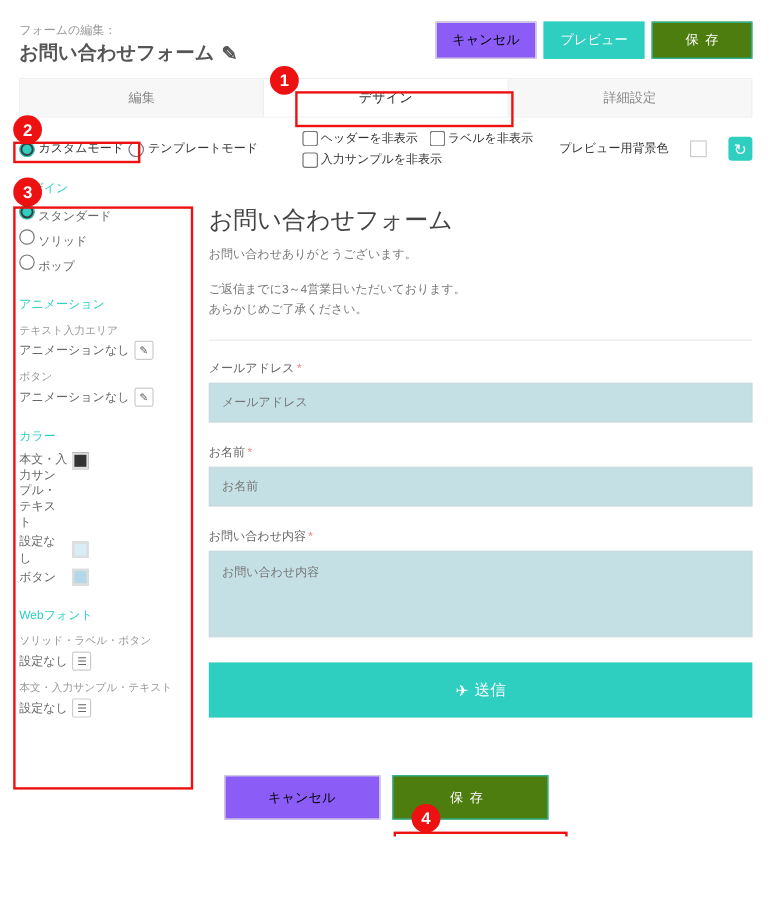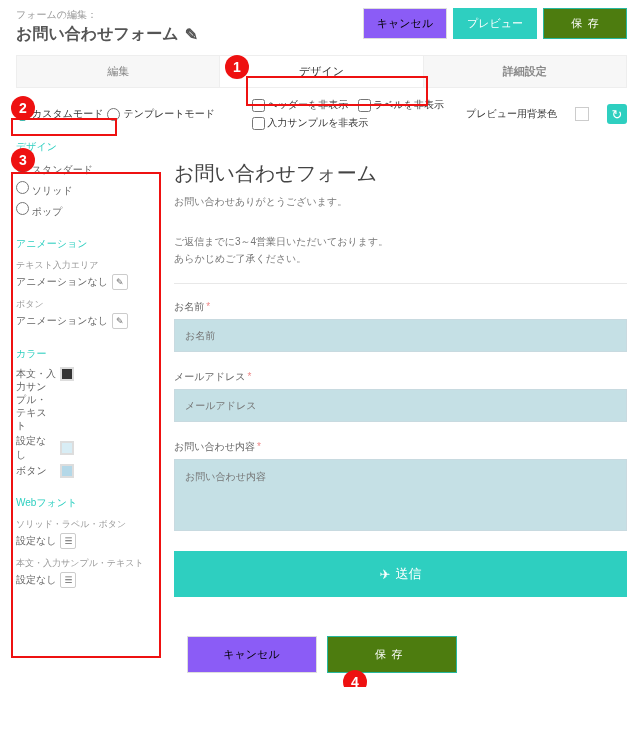--- a/index.html
+++ b/index.html
@@ -1,27 +1,27 @@
 <!DOCTYPE html>
 <html><head>
 <meta charset="utf-8">
 <style>
 * { box-sizing: border-box; margin: 0; padding: 0; }
 body { font-family: "Hiragino Kaku Gothic ProN", "Meiryo", sans-serif; background: #fff; width: 643px; font-size: 11px; color: #333; }
-.header { padding: 8px 16px 10px; display: flex; justify-content: space-between; align-items: flex-start; }
+.header { padding: 18px 16px 10px; display: flex; justify-content: space-between; align-items: flex-start; }
 .header-left .subtitle { color: #999; font-size: 10px; }
 .header-left .title { color: #555; font-size: 16px; font-weight: bold; margin-top: 2px; display: flex; align-items: center; gap: 6px; }
 .header-right { display: flex; gap: 6px; }
 .btn { padding: 7px 0; font-size: 11px; border: 1px solid #ddd; background: #8b5cf6; cursor: pointer; min-width: 84px; text-align: center; }
 .btn-preview { background: #2ecfc0; color: #fff; border-color: #2ecfc0; }
 .btn-save { background: #4d7c0f; color: #fff; border-color: #27b89f; letter-spacing: 0.5em; padding-left: 0.5em; }
 
 .tabs { display: flex; border: 1px solid #eee; margin: 0 16px; }
 .tab { flex: 1; text-align: center; padding: 8px 0; font-size: 11px; background: #f7f7f7; color: #888; border-right: 1px solid #eee; cursor: pointer; }
-.tab:last-child { border-right: none; font-weight: bold; }
+.tab:last-child { border-right: none; }
 .tab.active { background: #fff; color: #333; }
 
 .options-row { display: flex; align-items: center; padding: 10px 16px; font-size: 10px; gap: 12px; flex-wrap: wrap; }
 .radio-group { display: flex; gap: 4px; align-items: center; }
 .radio-group label { display: flex; align-items: center; gap: 3px; cursor: pointer; }
 .check-group { display: flex; gap: 10px; margin-left: auto; flex-wrap: wrap; }
 .check-group label { display: flex; align-items: center; gap: 2px; cursor: pointer; }
 .bgcolor { display: flex; align-items: center; gap: 18px; margin-left: 10px; }
 .swatch { width: 14px; height: 14px; border: 1px solid #ccc; background: #fff; display: inline-block; }
 .refresh { width: 20px; height: 20px; background: #2ecfc0; border-radius: 3px; color: #fff; display: flex; align-items: center; justify-content: center; font-size: 13px; cursor: pointer; }
@@ -34,21 +34,21 @@
 .side-label { color: #999; font-size: 9px; margin-top: 8px; }
 .side-value { display: flex; align-items: center; gap: 4px; margin-top: 2px; }
 .edit-btn { width: 16px; height: 16px; border: 1px solid #ccc; border-radius: 2px; display: inline-flex; align-items: center; justify-content: center; font-size: 9px; cursor: pointer; background: #fff; }
 .color-swatch { width: 14px; height: 14px; display: inline-block; }
 .swatch-dark { background: #333; border: 2px solid #ddd; }
 .swatch-light { background: #d8edf5; border: 2px solid #ddd; }
 .swatch-blue { background: #b4d8e8; border: 2px solid #ddd; }
 
 .preview { flex: 1; padding-top: 20px; }
 .pv-title { font-size: 20px; color: #444; margin-bottom: 8px; }
-.pv-sub { font-size: 10px; color: #777; margin-bottom: 24px; }
+.pv-sub { font-size: 10px; color: #777; margin-bottom: 14px; }
 .pv-note { font-size: 10px; color: #777; line-height: 1.7; margin-bottom: 16px; }
 .pv-hr { border: none; border-top: 1px solid #e8e8e8; margin-bottom: 16px; }
 .pv-field { margin-bottom: 18px; }
 .pv-label { font-size: 10px; color: #666; margin-bottom: 5px; }
 .req { color: #e88; margin-left: 2px; }
 .pv-input { width: 100%; padding: 10px; border: 1px solid #c8dae0; background: #c5e0e5; font-size: 10px; color: #888; }
 .pv-textarea { width: 100%; padding: 10px; border: 1px solid #c8dae0; background: #c5e0e5; font-size: 10px; color: #888; resize: none; height: 72px; }
 .pv-submit { width: 100%; padding: 14px; background: #2ecfc0; color: #fff; border: none; font-size: 13px; cursor: pointer; display: flex; align-items: center; justify-content: center; gap: 5px; margin-top: 12px; }
 
 .footer { display: flex; justify-content: center; gap: 10px; padding: 14px 16px; }
@@ -191,27 +191,27 @@
   <div class="preview">
     <div class="pv-title">お問い合わせフォーム</div>
     <div class="pv-sub">お問い合わせありがとうございます。</div>
     <div class="pv-note">
       <div>ご返信までに3～4営業日いただいております。</div>
       <div>あらかじめご了承ください。</div>
     </div>
     <hr class="pv-hr">
 
     <div class="pv-field">
+      <div class="pv-label"><span>メールアドレス</span><span class="req">*</span></div>
+      <input class="pv-input" placeholder="メールアドレス" style="">
+    </div>
+
+    <div class="pv-field">
       <div class="pv-label"><span>お名前</span><span class="req">*</span></div>
       <input class="pv-input" placeholder="お名前" style="">
-    </div>
-
-    <div class="pv-field">
-      <div class="pv-label"><span>メールアドレス</span><span class="req">*</span></div>
-      <input class="pv-input" placeholder="メールアドレス" style="">
     </div>
 
     <div class="pv-field">
       <div class="pv-label"><span>お問い合わせ内容</span><span class="req">*</span></div>
       <textarea class="pv-textarea" placeholder="お問い合わせ内容" style=""></textarea>
     </div>
 
     <button class="pv-submit">
       <span>✈</span>
       <span>送信</span>

